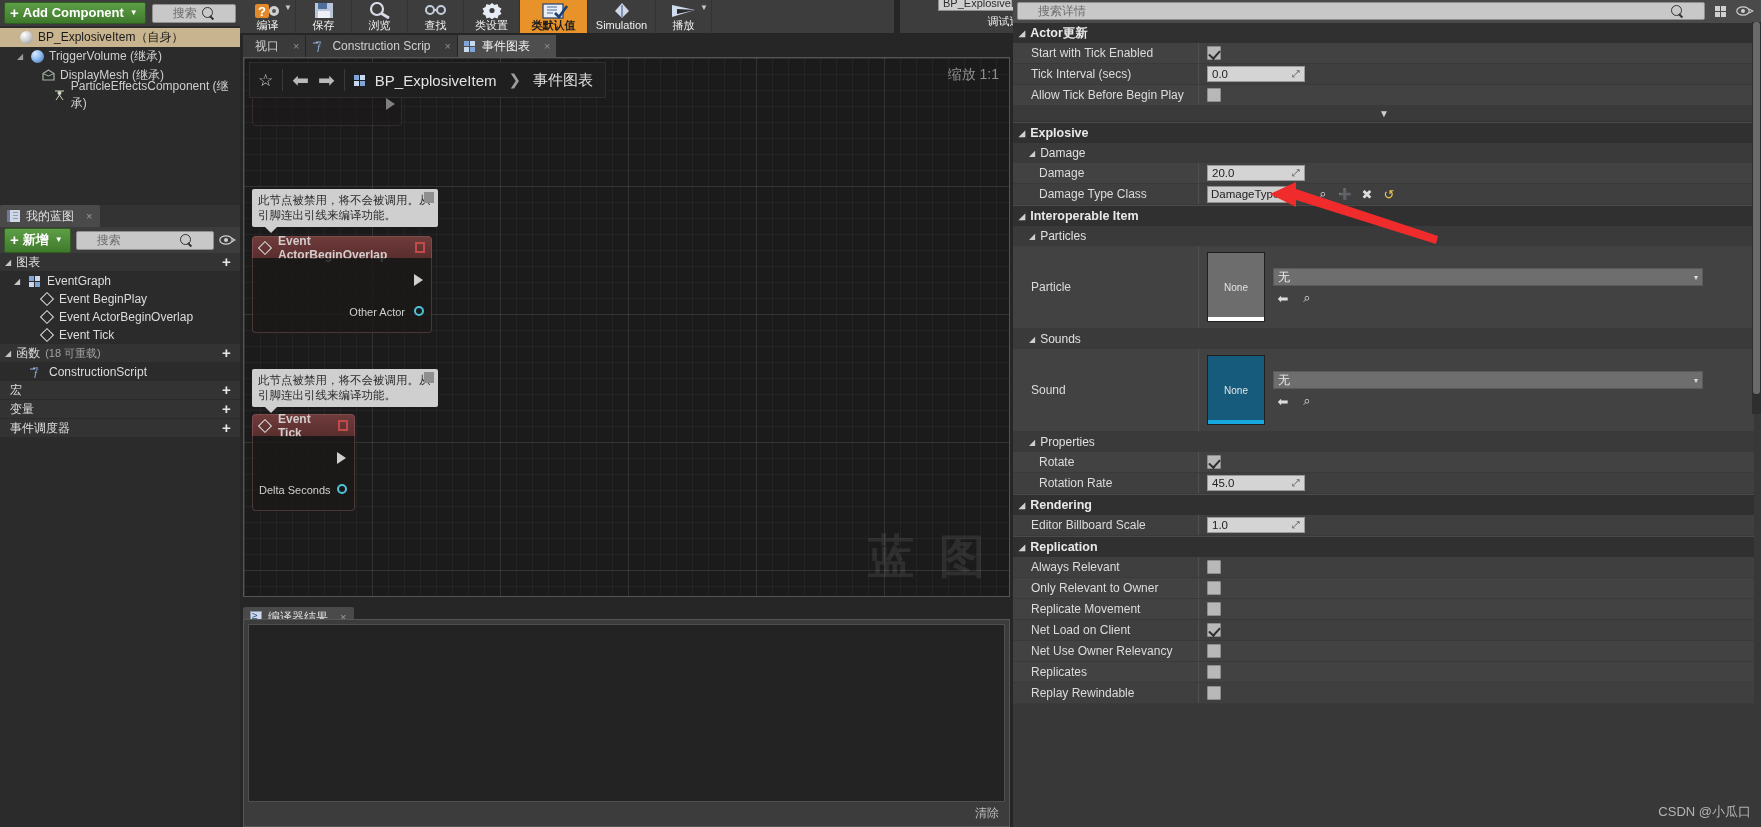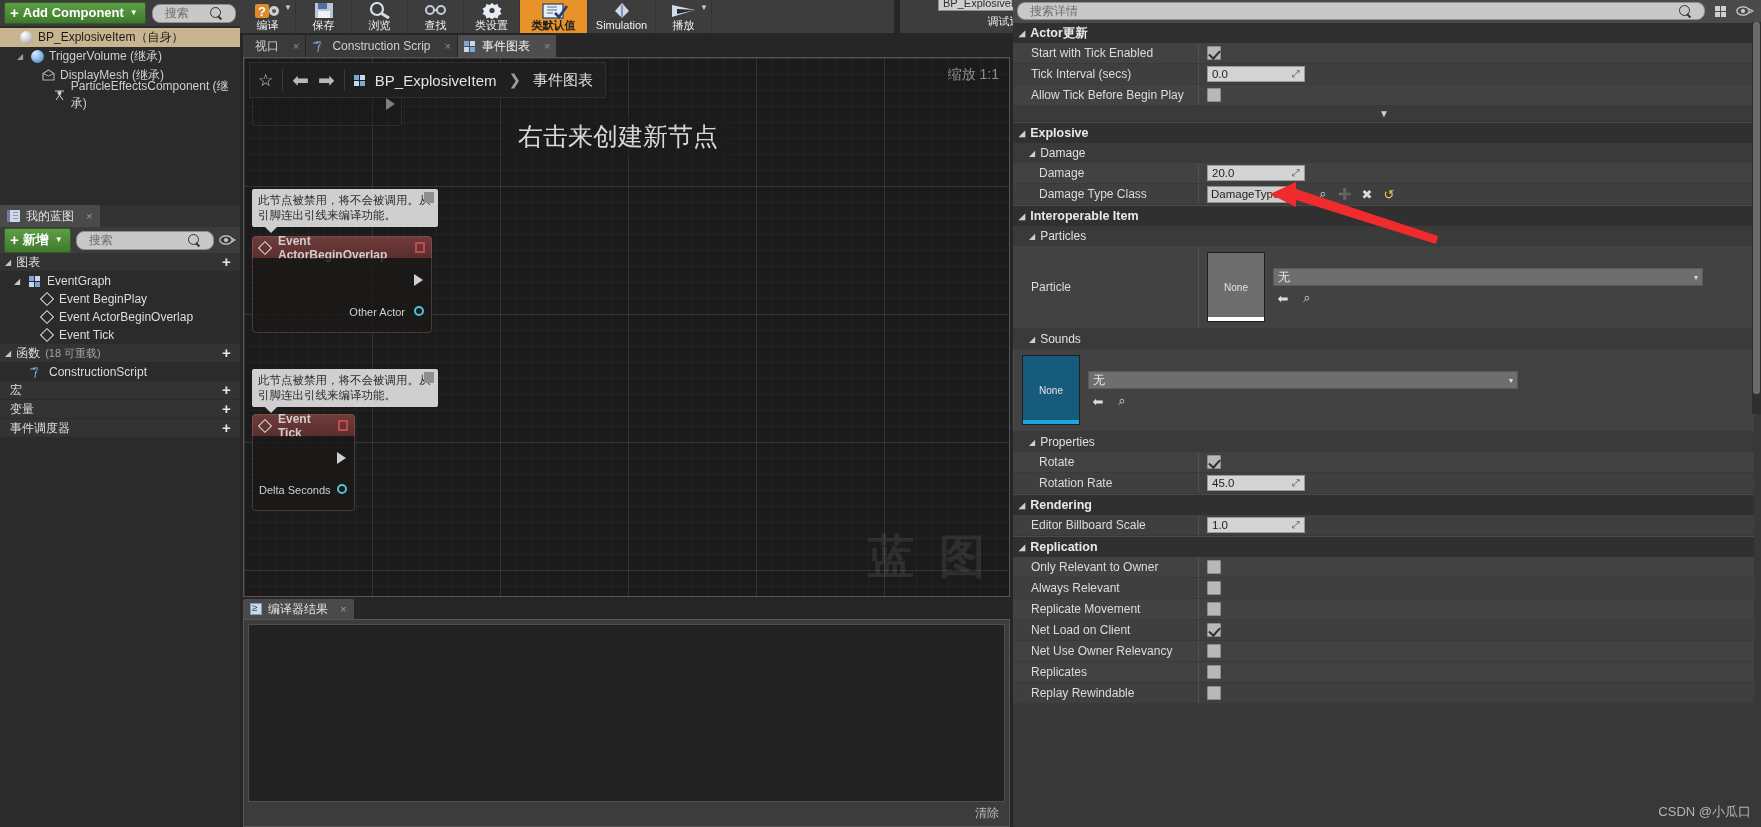--- a/index.html
+++ b/index.html
@@ -33,22 +33,22 @@
     border: 1px solid #2f5e20;
     color: #fff; font-weight: bold; font-size: 13px;
     padding: 2px 7px 3px 5px; border-radius: 2px;
     display: flex; align-items: center; gap: 4px; white-space: nowrap;
     cursor: pointer;
   }
   .btn-green .plus { font-size: 15px; line-height: 12px; font-weight: bold; }
   .btn-green .caret { font-size: 8px; margin-left: 2px; }
   .search-box {
     flex: 1; display: flex; align-items: center;
-    background: #c8c8c8; border: 1px solid #8f8f8f; border-radius: 8px;
-    height: 19px; padding: 0 12px; min-width: 0;
+    background: #c8c8c8; border: 1px solid #8f8f8f; border-radius: 2px;
+    height: 19px; padding: 0 20px; min-width: 0;
   }
   .search-box input {
     flex: 1; min-width: 0; border: none; outline: none; background: transparent;
     font-family: "Liberation Sans", sans-serif; font-size: 12px; color: #2a2a2a;
   }
   .search-box input::placeholder { color: #6e6e6e; }
   .mag {
     width: 13px; height: 13px; flex: none;
     position: relative;
   }
@@ -282,21 +282,21 @@
   }
   .note-pin {
     position: absolute; right: 4px; top: 3px; width: 10px; height: 11px;
     background: #8f8f8f;
   }
 
   
   #compiler-panel {
     position: absolute; left: 3px; top: 599px; width: 767px; height: 228px;
   }
-  #compiler-panel .panel-tabbar { height: 20px; background: transparent; }
+  #compiler-panel .panel-tabbar { height: 20px; background: transparent; margin-top: 8px; }
   #compiler-panel .panel-tab { background: #4a4a4a; }
   .tab-ico-comp {
     width: 12px; height: 12px; background: #cdd8e8; position: relative;
     border: 1px solid #8a97ab;
   }
   .tab-ico-comp::after {
     content:"\2265"; position:absolute; left:1px; top:-2px; font-size:10px; color:#2c4a72;
   }
   #compiler-body {
     position: absolute; left: 0; top: 20px; right: 0; bottom: 0;
@@ -692,21 +692,20 @@
           <span>事件图表</span>
           <span class="x">×</span>
         </div>
       </div>
 
     <div id="graph">
       <div id="grid"></div>
 
       <div id="zoom-label">缩放 1:1</div>
       <div id="watermark">蓝 图</div>
-      <div id="hint">右击来创建新节点</div>
 
       <div class="node" style="left:8px; top:6px; width:150px;">
         <div class="node-header" style="opacity:0.55;">
           <span class="ico-diamond"></span>
           <span>Event BeginPlay</span>
         </div>
         <div class="node-body" style="height:40px; opacity:0.55;">
           <span class="pin-exec" style="right:6px; top:12px;"></span>
         </div>
       </div>
@@ -888,20 +887,21 @@
                   <span class="mini-ico">⌕</span>
                 </div>
               </div>
             </div>
           </div>
           <div class="subcat-header">
             <span class="tri">◢</span>
             <span>Sounds</span>
           </div>
           <div class="asset-row">
+            <div class="prop-name">Sound</div>
             <div class="asset-right">
               <div class="thumb teal">
                 <span>None</span>
               </div>
               <div class="asset-col">
                 <div class="asset-combo">
                   <span>无</span>
                   <span class="caret">▾</span>
                 </div>
                 <div class="asset-icons">
@@ -940,28 +940,28 @@
               <div class="numfield">
                 <span>1.0</span>
                 <span class="spin">⤡</span>
               </div>
             </div>
           </div>
           <div class="cat-header">
             <span class="tri">◢</span>
             <span>Replication</span>
           </div>
+          <div class="prop-row alt">
+            <div class="prop-name">Always Relevant</div>
+            <div class="prop-val">
+              <span class="chk"></span>
+            </div>
+          </div>
           <div class="prop-row">
             <div class="prop-name">Only Relevant to Owner</div>
-            <div class="prop-val">
-              <span class="chk"></span>
-            </div>
-          </div>
-          <div class="prop-row alt">
-            <div class="prop-name">Always Relevant</div>
             <div class="prop-val">
               <span class="chk"></span>
             </div>
           </div>
           <div class="prop-row">
             <div class="prop-name">Replicate Movement</div>
             <div class="prop-val">
               <span class="chk"></span>
             </div>
           </div>

